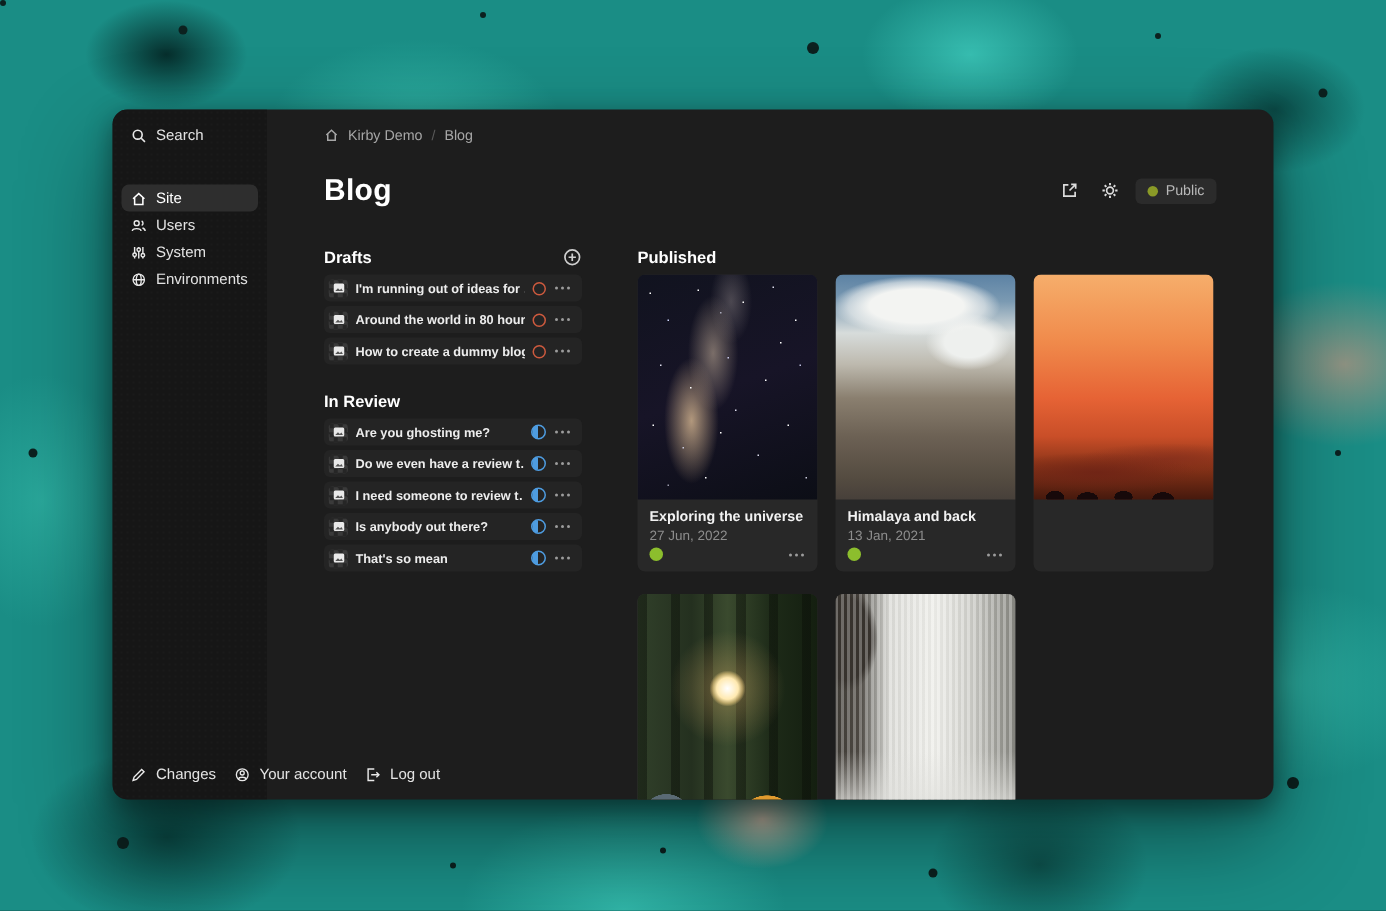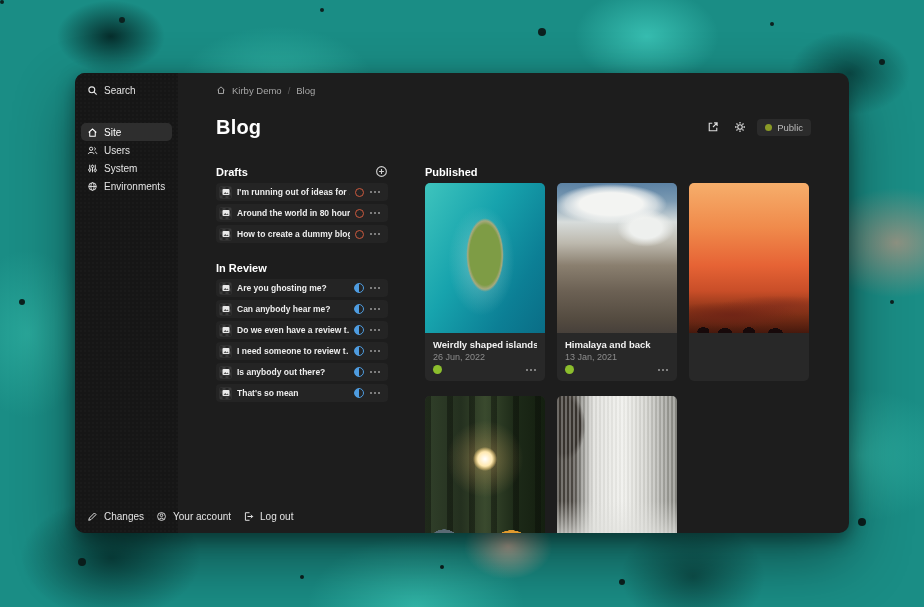--- a/index.html
+++ b/index.html
@@ -378,35 +378,20 @@
               <i></i>
             </button>
         </div>
         <div class="row">
           <span class="thumb">
               <svg viewBox="0 0 8 8">
                 <rect x="0.5" y="1" width="7" height="6" rx="1" fill="#e9e9e9"></rect>
                 <path d="M1.5 6 L3.3 4.1 L4.6 5.4 L5.6 4.4 L6.6 6 Z" fill="#555"></path>
               </svg>
             </span>
-          <span class="row-title">Can anybody hear me?</span>
-          <span class="st st-review"></span>
-          <button class="dots">
-              <i></i>
-              <i></i>
-              <i></i>
-            </button>
-        </div>
-        <div class="row">
-          <span class="thumb">
-              <svg viewBox="0 0 8 8">
-                <rect x="0.5" y="1" width="7" height="6" rx="1" fill="#e9e9e9"></rect>
-                <path d="M1.5 6 L3.3 4.1 L4.6 5.4 L5.6 4.4 L6.6 6 Z" fill="#555"></path>
-              </svg>
-            </span>
           <span class="row-title">Do we even have a review t…</span>
           <span class="st st-review"></span>
           <button class="dots">
               <i></i>
               <i></i>
               <i></i>
             </button>
         </div>
         <div class="row">
           <span class="thumb">
@@ -455,36 +440,36 @@
         </div>
       </div>
 
       <div class="right-col">
         <div class="sec-head">
           <span class="sec-title">Published</span>
         </div>
 
         <div class="card-grid">
 
-
           <div class="card">
-            <div class="card-img img-island"></div>
+            <div class="card-img img-universe"></div>
             <div class="card-body">
-              <div class="card-title">Weirdly shaped islands</div>
-              <div class="card-date">26 Jun, 2022</div>
+              <div class="card-title">Exploring the universe</div>
+              <div class="card-date">27 Jun, 2022</div>
             </div>
             <div class="card-footer">
               <span class="st st-pub"></span>
               <button class="dots">
                   <i></i>
                   <i></i>
                   <i></i>
                 </button>
             </div>
           </div>
+
 
           <div class="card">
             <div class="card-img img-mountain"></div>
             <div class="card-body">
               <div class="card-title">Himalaya and back</div>
               <div class="card-date">13 Jan, 2021</div>
             </div>
             <div class="card-footer">
               <span class="st st-pub"></span>
               <button class="dots">

